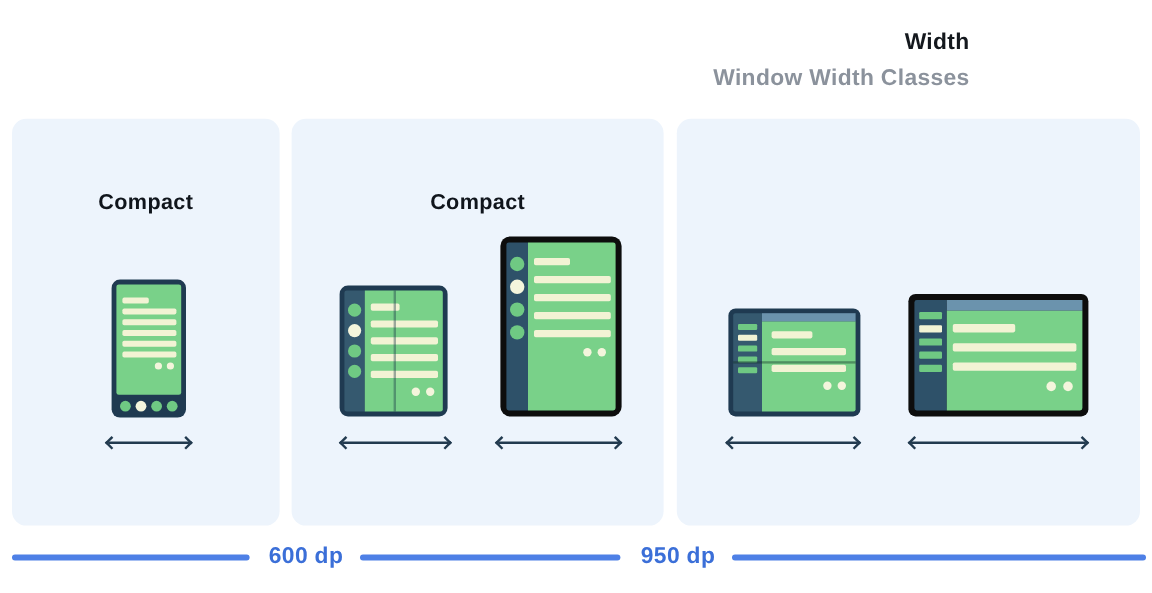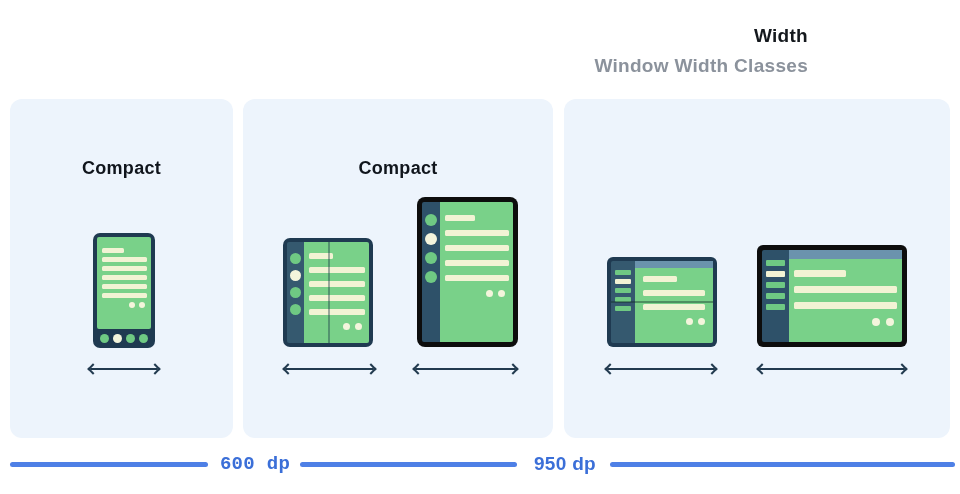--- a/index.html
+++ b/index.html
@@ -119,21 +119,21 @@
   .arrow-efold   { left: 41px;  width: 112px; }
   .arrow-laptop  { left: 193px; width: 150px; }
 
   
   .ruler-seg { position: absolute; top: 462px; height: 5px; background: #4e80e6; border-radius: 2.5px; }
   .seg-1 { left: 10px;  width: 198px; }
   .seg-2 { left: 300px; width: 217px; }
   .seg-3 { left: 610px; width: 345px; }
   .bp-label { position: absolute; top: 453px; width: 90px; text-align: center;
               font-size: 19px; font-weight: bold; color: #3b6fd8; letter-spacing: .3px; }
-  .bp-600 { left: 210px; font-family: Liberation Mono, monospace; }
+  .bp-600 { left: 210px; }
   .bp-840 { left: 520px; }
 </style>
 </head>
 <body>
 
 <div class="header">
   <div class="title">Width</div>
   <div class="subtitle">Window Width Classes</div>
 </div>
 

